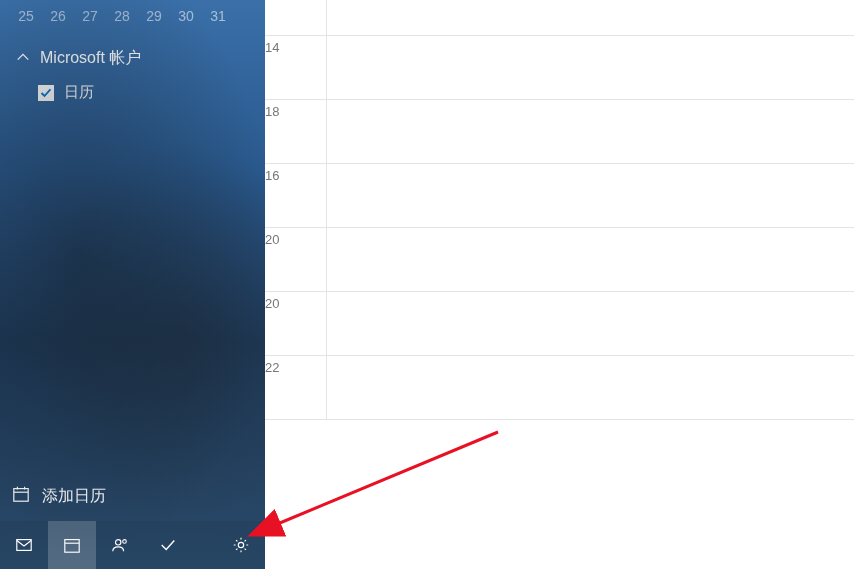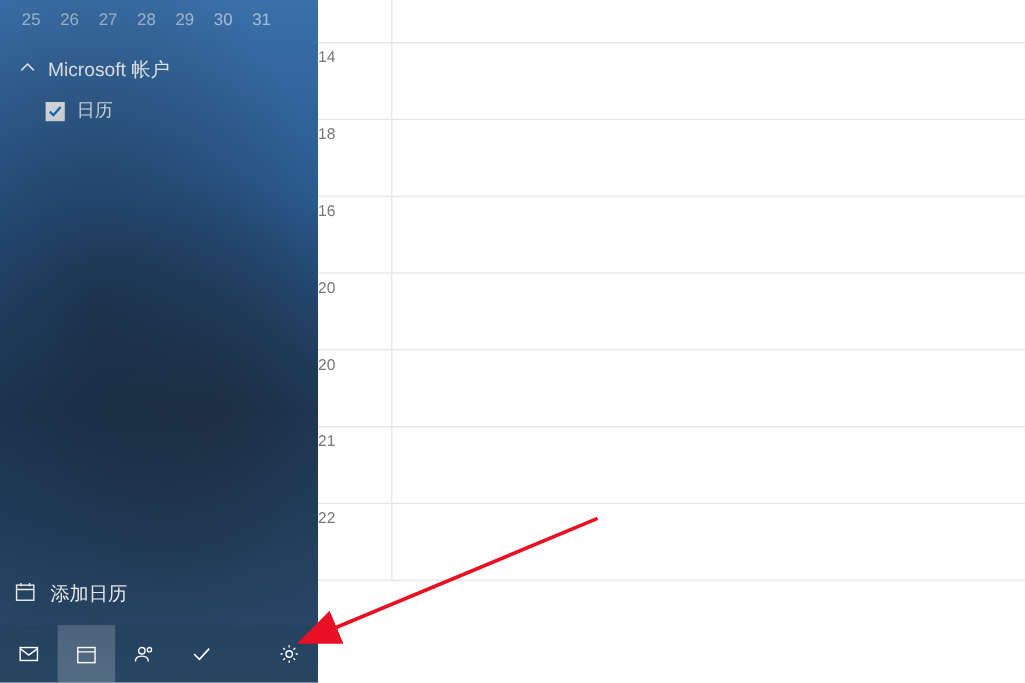--- a/index.html
+++ b/index.html
@@ -252,24 +252,20 @@
   </div>
   <div class="hour-row">
     <div class="hour-label">20</div>
     <div class="hour-cell"></div>
   </div>
   <div class="hour-row">
     <div class="hour-label">20</div>
     <div class="hour-cell"></div>
   </div>
   <div class="hour-row">
-    <div class="hour-label">21</div>
-    <div class="hour-cell"></div>
-  </div>
-  <div class="hour-row">
     <div class="hour-label">22</div>
     <div class="hour-cell"></div>
   </div>
 </div>
 
 <svg class="arrow" width="854" height="569" style="left:0;top:0">
   <defs>
     <marker id="ah" markerWidth="12" markerHeight="10" refX="2" refY="5" orient="auto">
       <path d="M0 0 L12 5 L0 10 Z" fill="#e81123"></path>
     </marker>

